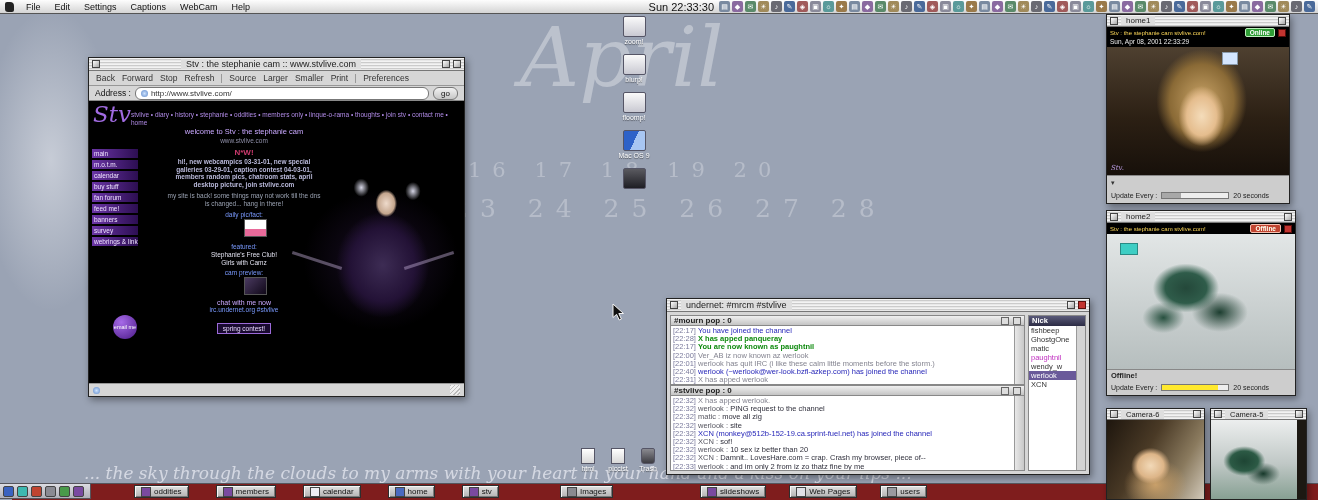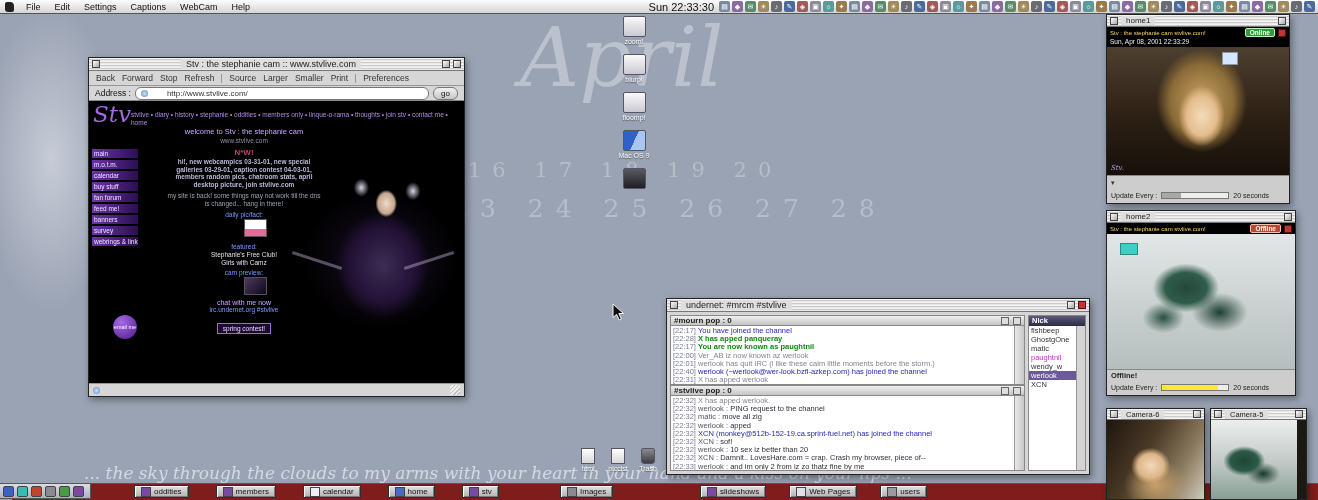--- a/index.html
+++ b/index.html
@@ -39,21 +39,21 @@
 
   
   #browser{left:88px;top:57px;width:377px;z-index:10;}
   #browser-toolbar{height:14px;display:flex;align-items:center;gap:7px;padding:0 7px;font-size:8.5px;color:#333;
     background:#d6d6d6;border-bottom:1px solid #979797;}
   .tb-btn{white-space:nowrap;}
   .tb-sep{width:1px;height:9px;background:#999;}
   #browser-address{height:14px;display:flex;align-items:center;gap:4px;padding:0 6px;font-size:8.5px;
     background:#d6d6d6;border-bottom:1px solid #8a8a8a;}
   #url-field{flex:1;height:11px;border:1px solid #777;border-radius:6px;background:#fff;
-    font-size:8px;display:flex;align-items:center;gap:19px;padding:0 5px;color:#333;}
+    font-size:8px;display:flex;align-items:center;gap:3px;padding:0 5px;color:#333;}
   .globe{width:7px;height:7px;border-radius:50%;background:radial-gradient(#cfe4ff,#5a86c8);flex:none;}
   .go-btn{border:1px solid #777;border-radius:6px;background:linear-gradient(#f2f2f2,#c6c6c6);
     padding:0 7px;height:11px;line-height:11px;font-size:8px;}
   #site{position:relative;height:282px;background:#000;overflow:hidden;}
   #browser-status{height:12px;background:#d6d6d6;border-top:1px solid #979797;display:flex;align-items:center;gap:4px;
     padding:0 4px;font-size:8px;color:#444;}
   .rsz{margin-left:auto;width:10px;height:10px;background:repeating-linear-gradient(135deg,#bbb 0 1px,#eee 1px 3px);}
 
   
   #site *{position:absolute;box-sizing:border-box;}
@@ -416,21 +416,21 @@
         <span>#stvlive pop : 0</span>
         <span class="tspacer"></span>
         <span class="mini-box"></span>
         <span class="mini-box"></span>
       </div>
       <div id="chat-2" class="chat">
         <div class="sb"></div>
       <div class="line"><span class="t">[22:32] </span><span class="quit">X has apped werlook.</span></div>
           <div class="line"><span class="t">[22:32] </span><span class="nickname">werlook : </span><span class="msg">PING request to the channel</span></div>
           <div class="line"><span class="t">[22:32] </span><span class="nickname">matic : </span><span class="msg">move all zig</span></div>
-          <div class="line"><span class="t">[22:32] </span><span class="nickname">werlook : </span><span class="msg">apped</span></div>
+          <div class="line"><span class="t">[22:32] </span><span class="nickname">werlook : </span><span class="msg">site</span></div>
           <div class="line"><span class="t">[22:32] </span><span class="join">XCN (monkey@512b-152-19.ca.sprint-fuel.net) has joined the channel</span></div>
           <div class="line"><span class="t">[22:32] </span><span class="nickname">XCN : </span><span class="msg">sof!</span></div>
           <div class="line"><span class="t">[22:32] </span><span class="nickname">werlook : </span><span class="msg">10 sex iz better than 20</span></div>
           <div class="line"><span class="t">[22:32] </span><span class="nickname">XCN : </span><span class="msg">Damnit.. LovesHare.com = crap.  Crash my browser, piece of--</span></div>
           <div class="line"><span class="t">[22:33] </span><span class="nickname">werlook : </span><span class="msg">and im only 2 from iz zo thatz fine by me</span></div>
         </div>
     </div>
     <div id="nickpanel">
       <div id="nickhdr">Nick</div>
       <div id="nick-list">

